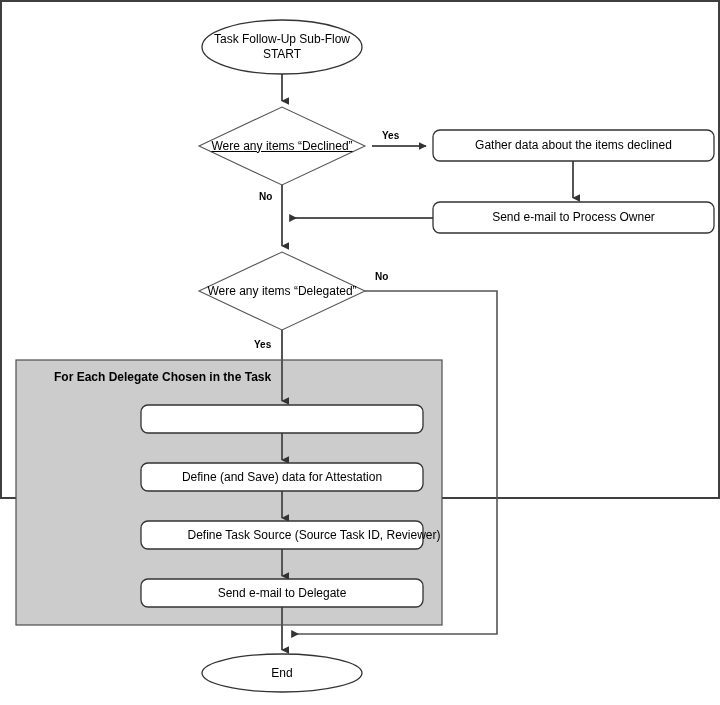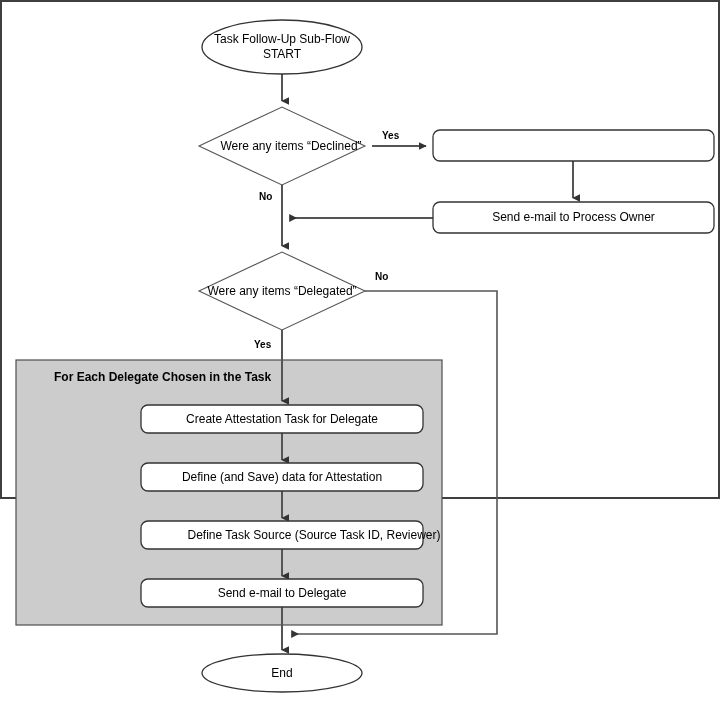--- a/index.html
+++ b/index.html
@@ -119,28 +119,28 @@
     <rect x="139" y="577" width="282" height="28" rx="7" ry="7" fill="#ffffff" stroke="#333333" stroke-width="1.3"></rect>
 
     <ellipse cx="280" cy="671" rx="80" ry="19" fill="#ffffff" stroke="#333333" stroke-width="1.3"></ellipse>
   </svg>
 
   <div class="node-label" style="left:200px; top:18px; width:160px; height:54px; flex-direction:column;">
     <span>Task Follow-Up Sub-Flow</span>
     <span>START</span>
   </div>
 
-  <div class="node-label" style="left:206px; top:130px; width:166px; height:28px;">Were any items “Declined”</div>
+  <div class="node-label" style="left:197px; top:130px; width:166px; height:28px;text-decoration:underline;">Were any items “Declined”</div>
 
+  <div class="node-label" style="left:431px; top:128px; width:281px; height:31px;">Gather data about the items declined</div>
 
   <div class="node-label" style="left:431px; top:200px; width:281px; height:31px;border-radius:8px;">Send e-mail to Process Owner</div>
 
   <div class="node-label" style="left:197px; top:275px; width:166px; height:28px;">Were any items “Delegated”</div>
 
-  <div class="node-label" style="left:139px; top:403px; width:282px; height:28px;">Create Attestation Task for Delegate</div>
 
   <div class="node-label" style="left:139px; top:461px; width:282px; height:28px;">Define (and Save) data for Attestation</div>
 
   <div class="node-label" style="left:139px; top:519px; width:282px; height:28px;padding-left:32px;">Define Task Source (Source Task ID, Reviewer)</div>
 
   <div class="node-label" style="left:139px; top:577px; width:282px; height:28px;">Send e-mail to Delegate</div>
 
   <div class="node-label" style="left:200px; top:652px; width:160px; height:38px;">End</div>
 
   <div class="group-title" style="left:24px; top:368px;">For Each Delegate Chosen in the Task</div>

